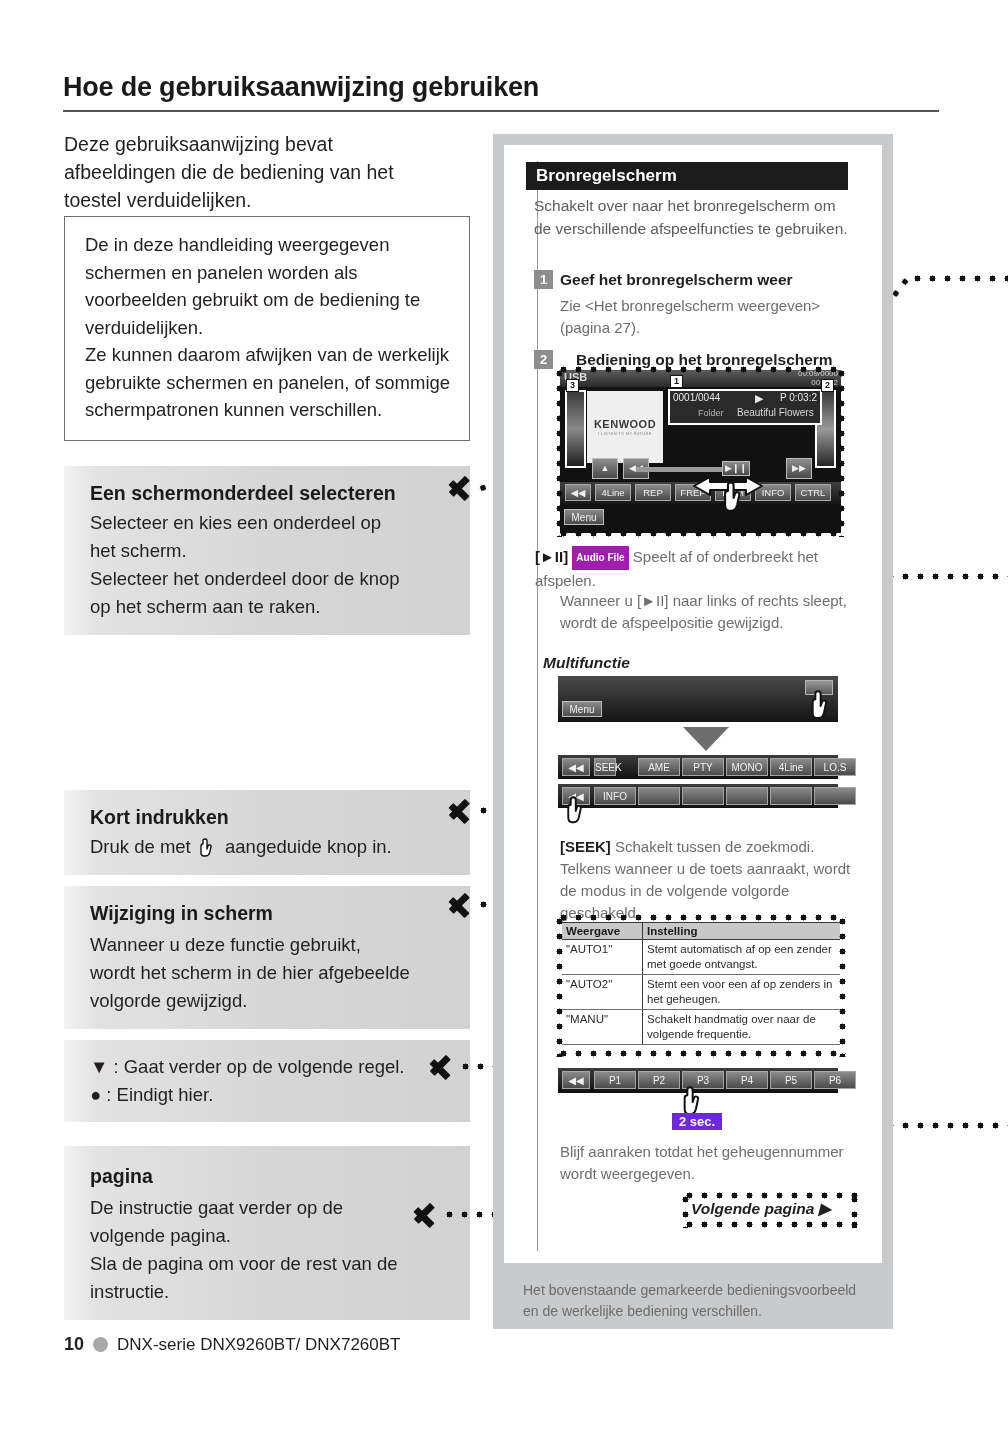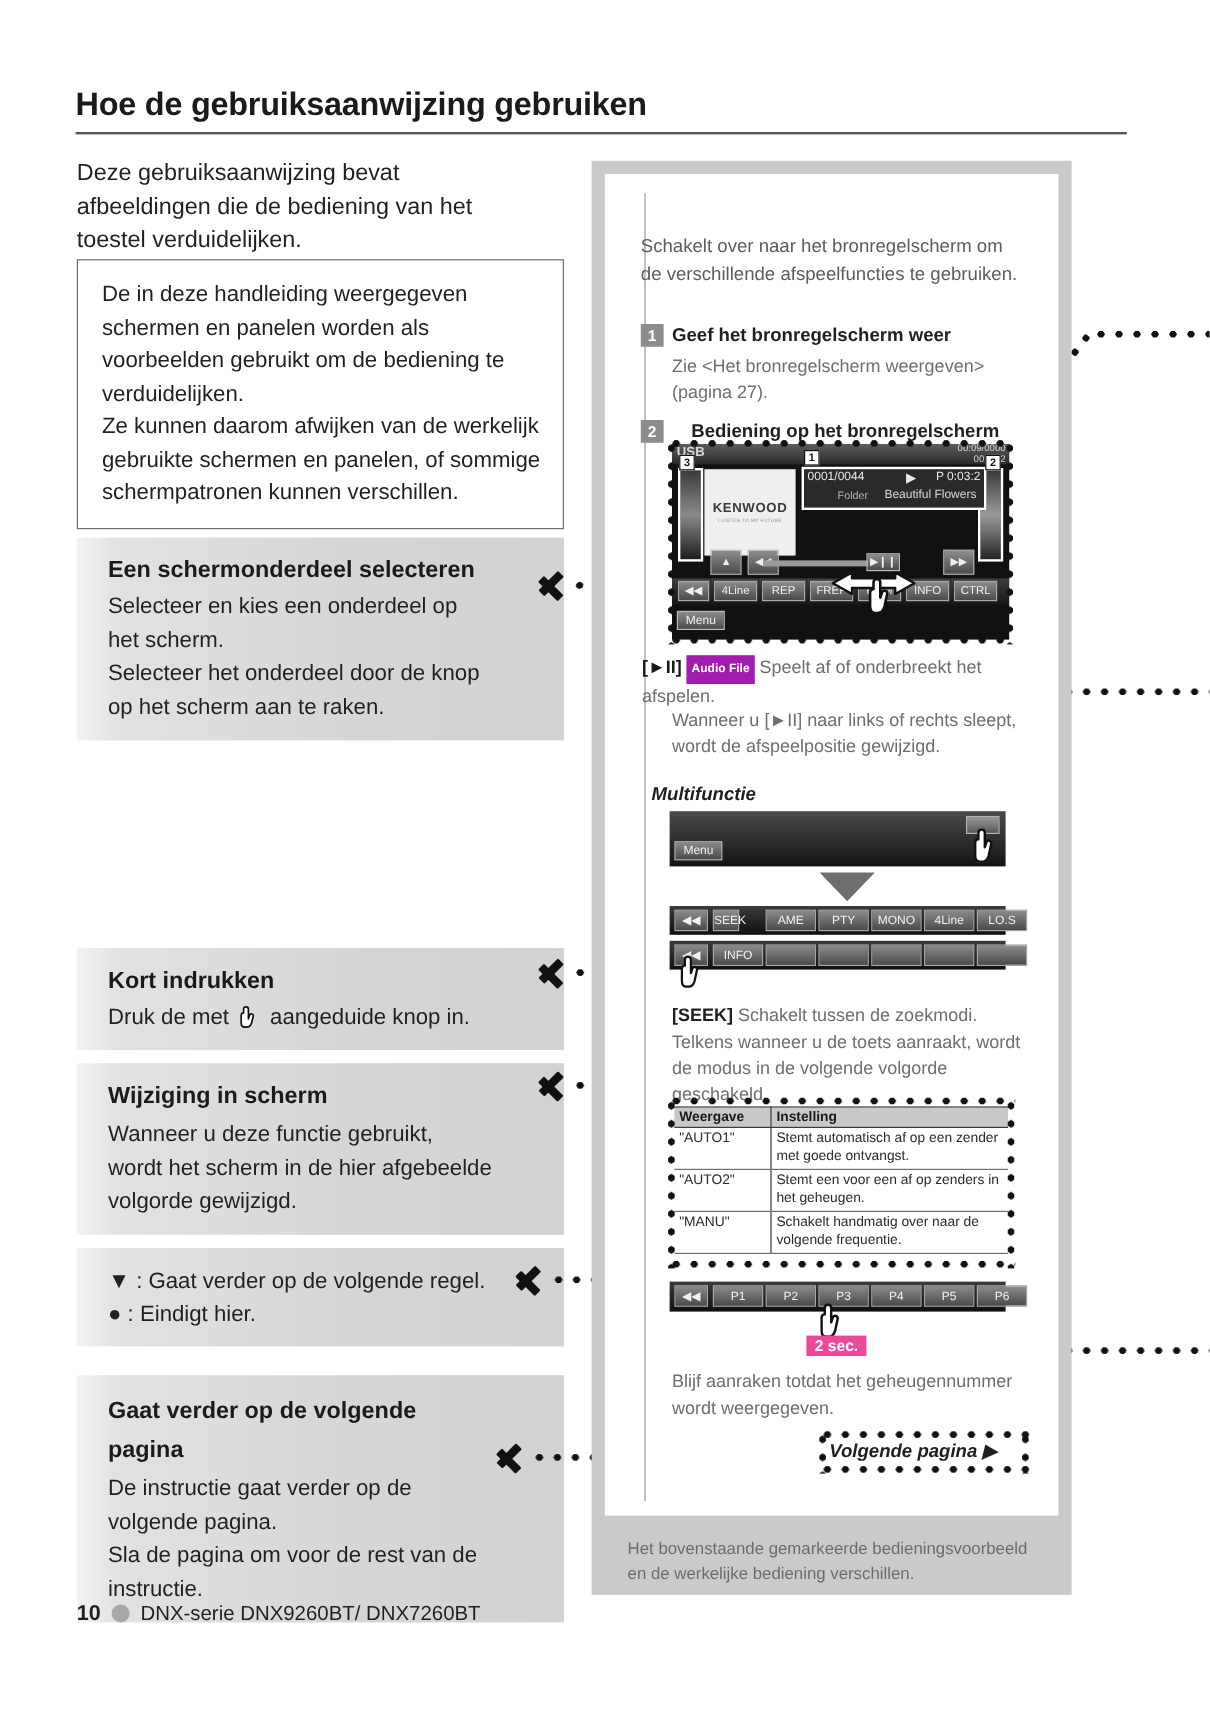--- a/index.html
+++ b/index.html
@@ -38,21 +38,21 @@
     padding:14px 60px 14px 26px;
   }
   .callout h3{
     margin:0 0 2px 0;font-size:19.5px;font-weight:bold;color:#1a1a1a;line-height:27px;
   }
   .callout p{
     margin:0;font-size:18.5px;line-height:27px;color:#231f20;
   }
   .callout .plain{margin:0;font-size:18.5px;line-height:28px;}
 
-  #co-select{left:64px;top:448px;width:406px;}
+  #co-select{left:64px;top:466px;width:406px;}
   #co-short {left:64px;top:790px;width:406px;}
   #co-change{left:64px;top:886px;width:406px;}
   #co-symbols{left:64px;top:1040px;width:406px;padding-top:13px;padding-bottom:13px;}
   #co-next  {left:64px;top:1146px;width:406px;}
   #co-next h3{line-height:32px;}
 
   
   .arrowhead{
     position:absolute;width:26px;height:30px;
   }
@@ -199,21 +199,21 @@
     font-size:11.5px;}
   #tbl th{background:#c8c8c8;color:#1a1a1a;font-weight:bold;text-align:left;
     padding:2px 4px;border-bottom:1px solid #3a3a3a;border-top:1px solid #3a3a3a;}
   #tbl td{padding:2px 4px;vertical-align:top;line-height:15px;color:#2b2b2b;
     border-bottom:1px solid #6e6e6e;}
   #tbl th.c1,#tbl td.c1{width:72px;border-right:1px solid #3a3a3a;}
 
   
   #preset-row{position:absolute;left:558px;top:1068px;width:280px;height:25px;
     background:linear-gradient(to bottom,#3c3c3c,#101010);}
-  #badge2sec{position:absolute;left:672px;top:1113px;background:#ec4899;color:#fff;
+  #badge2sec{position:absolute;left:672px;top:1113px;background:#6d28d9;color:#fff;
     font-size:13px;font-weight:bold;padding:1px 7px;}
   #hold-note{position:absolute;left:560px;top:1141px;width:300px;font-size:15px;
     line-height:22px;color:#6e6e6e;}
   #nextpage{position:absolute;left:691px;top:1200px;font-size:15.5px;font-weight:bold;
     font-style:italic;color:#1f1f1f;}
   .dotbox{position:absolute;
     background:
       radial-gradient(circle, #111 2.9px, rgba(0,0,0,0) 3.1px) left top/15px 7px repeat-x,
       radial-gradient(circle, #111 2.9px, rgba(0,0,0,0) 3.1px) left bottom/15px 7px repeat-x,
       radial-gradient(circle, #111 2.9px, rgba(0,0,0,0) 3.1px) left top/7px 15px repeat-y,
@@ -262,21 +262,20 @@
     <h3 style="margin-bottom:4px;">Wijziging in scherm</h3>
     <p class="plain">Wanneer u deze functie gebruikt, wordt het scherm in de hier afgebeelde volgorde gewijzigd.</p>
   </div>
 
   <div class="callout" id="co-symbols">
     <p class="plain">▼ : Gaat verder op de volgende regel.</p>
     <p class="plain">● : Eindigt hier.</p>
   </div>
 
   <div class="callout" id="co-next">
-    <h3 style="margin-bottom:0;">Gaat verder op de volgende</h3>
     <h3 style="margin-bottom:2px;">pagina</h3>
     <p class="plain" style="white-space:pre-line">De instructie gaat verder op de volgende pagina.
 Sla de pagina om voor de rest van de instructie.</p>
   </div>
 
   <div class="arrowhead" style="left:449px;top:473px;"></div>
   <div class="arrowhead" style="left:449px;top:796px;"></div>
   <div class="arrowhead" style="left:449px;top:890px;"></div>
   <div class="arrowhead" style="left:430px;top:1052px;"></div>
   <div class="arrowhead" style="left:414px;top:1200px;"></div>
@@ -300,20 +299,23 @@
     <span>DNX-serie  DNX9260BT/ DNX7260BT</span>
   </div>
 
   <div id="sample-outer">
     <div id="sample-inner">
       <div id="sample-rule"></div>
     </div>
     <div id="sample-foot">Het bovenstaande gemarkeerde bedieningsvoorbeeld en de werkelijke bediening verschillen.</div>
   </div>
 
+  <div class="sec-head" style="left:526px;top:162px;width:322px;">
+    <span>Bronregelscherm</span>
+  </div>
   <div class="sec-intro" style="left:534px;top:194px;width:316px;">Schakelt over naar het bronregelscherm om de verschillende afspeelfuncties te gebruiken.</div>
 
   <div class="stepnum" style="left:534px;top:270px;">1</div>
   <div class="steptitle" style="left:560px;top:269px;width:300px;">Geef het bronregelscherm weer</div>
   <div class="stepbody" style="left:560px;top:295px;width:296px;">Zie &lt;Het bronregelscherm weergeven&gt; (pagina 27).</div>
 
   <div class="stepnum" style="left:534px;top:350px;">2</div>
   <div class="steptitle" style="left:576px;top:349px;width:300px;">Bediening op het bronregelscherm</div>
 
   <div id="device">

